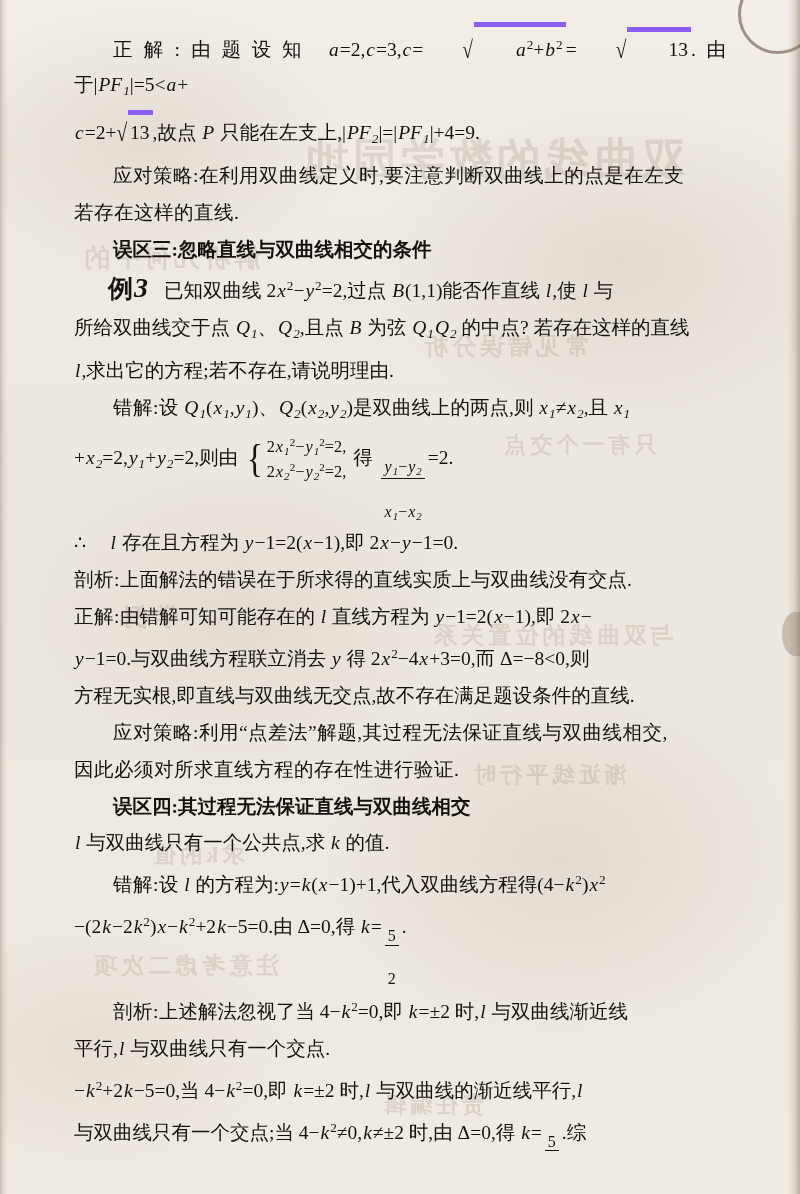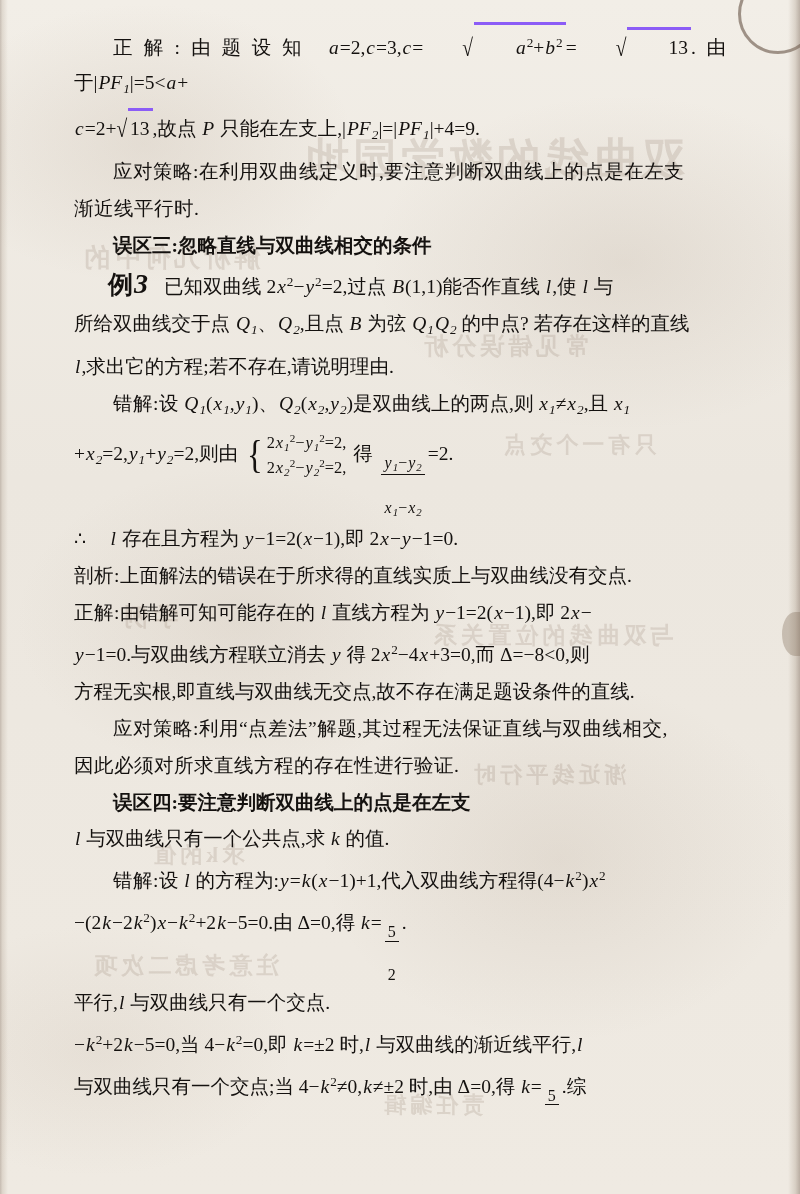--- a/index.html
+++ b/index.html
@@ -142,21 +142,21 @@
     vertical-align: -0.52em;
     text-align: right;
     font-size: 0.82em;
     line-height: 1.08;
     padding: 0 3px;
   }
   .frac .num { border-bottom: 1px solid #14110f; padding: 0 3px; }
   .frac .den { padding: 0 3px; margin-top: 24px; }
   .sqrt {
     display: inline-block;
-    border-top: 3px solid #8b5cf6;
+    border-top: 5px solid #8b5cf6;
     padding: 0 3px 0 2px;
     margin-left: 1px;
   }
   .radsign { display:inline-block; transform: scaleY(1.25); }
   sub { font-size: 0.68em; vertical-align: -0.32em; font-style: italic;}
   sup { font-size: 0.68em; vertical-align: 0.52em; }
   .brace {
     display: inline-flex;
     align-items: center;
     vertical-align: middle;
@@ -203,21 +203,21 @@
     <span class="lead">正解:</span><span>由题设知 <span class="m">a</span>=2,<span class="m">c</span>=3,<span class="m">c</span>=<span class="radsign">√</span><span class="sqrt"><span class="m">a</span><sup>2</sup>+<span class="m">b</span><sup>2</sup></span>=<span class="radsign">√</span><span class="sqrt">13</span>.由于|<span class="m">PF</span><sub>1</sub>|=5&lt;<span class="m">a</span>+</span>
   </p>
   <p>
     <span class="m">c</span>=2+<span class="radsign">√</span><span class="sqrt">13</span>,故点 <span class="m">P</span> 只能在左支上,|<span class="m">PF</span><sub>2</sub>|=|<span class="m">PF</span><sub>1</sub>|+4=9.
   </p>
 
   <p class="indent">
     <span class="lead">应对策略:</span><span class="lead">在利用双曲线定义时,要注意判断双曲线上的点是在左支</span>
   </p>
   <p>
-    <span class="lead">渐近线平行时.</span>
+    <span class="lead">若存在这样的直线.</span>
   </p>
 
   <p class="heading">
     <span>误区三:</span><span>忽略直线与双曲线相交的条件</span>
   </p>
 
   <p>
     <span class="ex-label">例</span><span class="ex-num">3</span><span class="ex-body">已知双曲线 2<span class="m">x</span><sup>2</sup>−<span class="m">y</span><sup>2</sup>=2,过点 <span class="m">B</span>(1,1)能否作直线 <span class="m">l</span>,使 <span class="m">l</span> 与</span>
   </p>
   <p>
@@ -263,37 +263,40 @@
   </p>
 
   <p class="indent">
     <span class="lead">应对策略:</span><span class="lead">利用“点差法”解题,其过程无法保证直线与双曲线相交,</span>
   </p>
   <p>
     <span class="lead">因此必须对所求直线方程的存在性进行验证.</span>
   </p>
 
   <p class="heading">
-    <span>误区四:</span><span>要注意判断双曲线上的点是在左支</span>
+    <span>误区四:</span><span>其过程无法保证直线与双曲线相交</span>
   </p>
 
   <p>
     <span class="m">l</span> 与双曲线只有一个公共点,求 <span class="m">k</span> 的值.
   </p>
 
   <p class="indent">
     <span class="lead">错解:</span><span>设 <span class="m">l</span> 的方程为:<span class="m">y</span>=<span class="m">k</span>(<span class="m">x</span>−1)+1,代入双曲线方程得(4−<span class="m">k</span><sup>2</sup>)<span class="m">x</span><sup>2</sup></span>
   </p>
   <p>
     −(2<span class="m">k</span>−2<span class="m">k</span><sup>2</sup>)<span class="m">x</span>−<span class="m">k</span><sup>2</sup>+2<span class="m">k</span>−5=0.由 Δ=0,得 <span class="m">k</span>=<span class="frac">
         <span class="num">5</span>
         <span class="den">2</span>
       </span>.
   </p>
 
+  <p class="indent">
+    <span class="lead">剖析:</span><span>上述解法忽视了当 4−<span class="m">k</span><sup>2</sup>=0,即 <span class="m">k</span>=±2 时,<span class="m">l</span> 与双曲线渐近线</span>
+  </p>
   <p>
     平行,<span class="m">l</span> 与双曲线只有一个交点.
   </p>
 
   <p>
     −<span class="m">k</span><sup>2</sup>+2<span class="m">k</span>−5=0,当 4−<span class="m">k</span><sup>2</sup>=0,即 <span class="m">k</span>=±2 时,<span class="m">l</span> 与双曲线的渐近线平行,<span class="m">l</span>
   </p>
   <p>
     与双曲线只有一个交点;当 4−<span class="m">k</span><sup>2</sup>≠0,<span class="m">k</span>≠±2 时,由 Δ=0,得 <span class="m">k</span>=<span class="frac">
         <span class="num">5</span>

